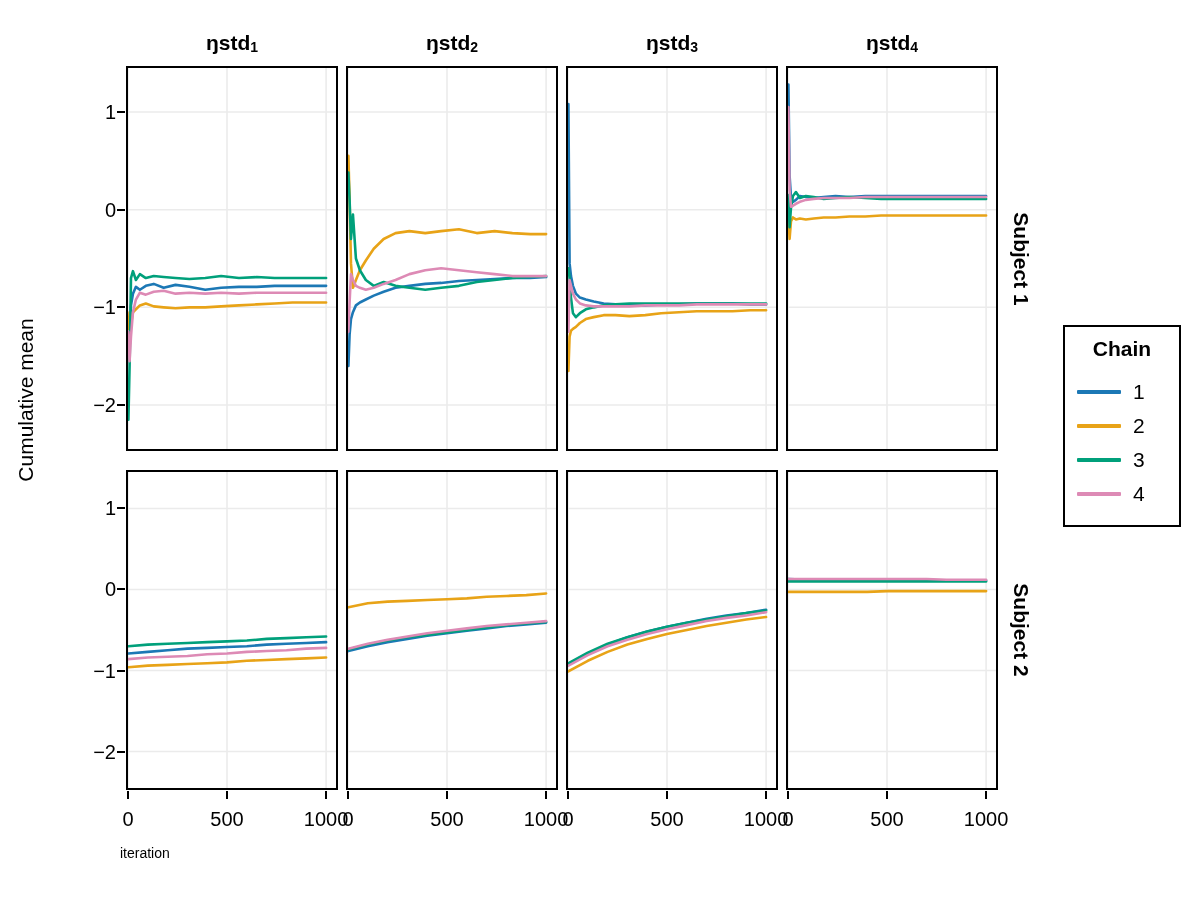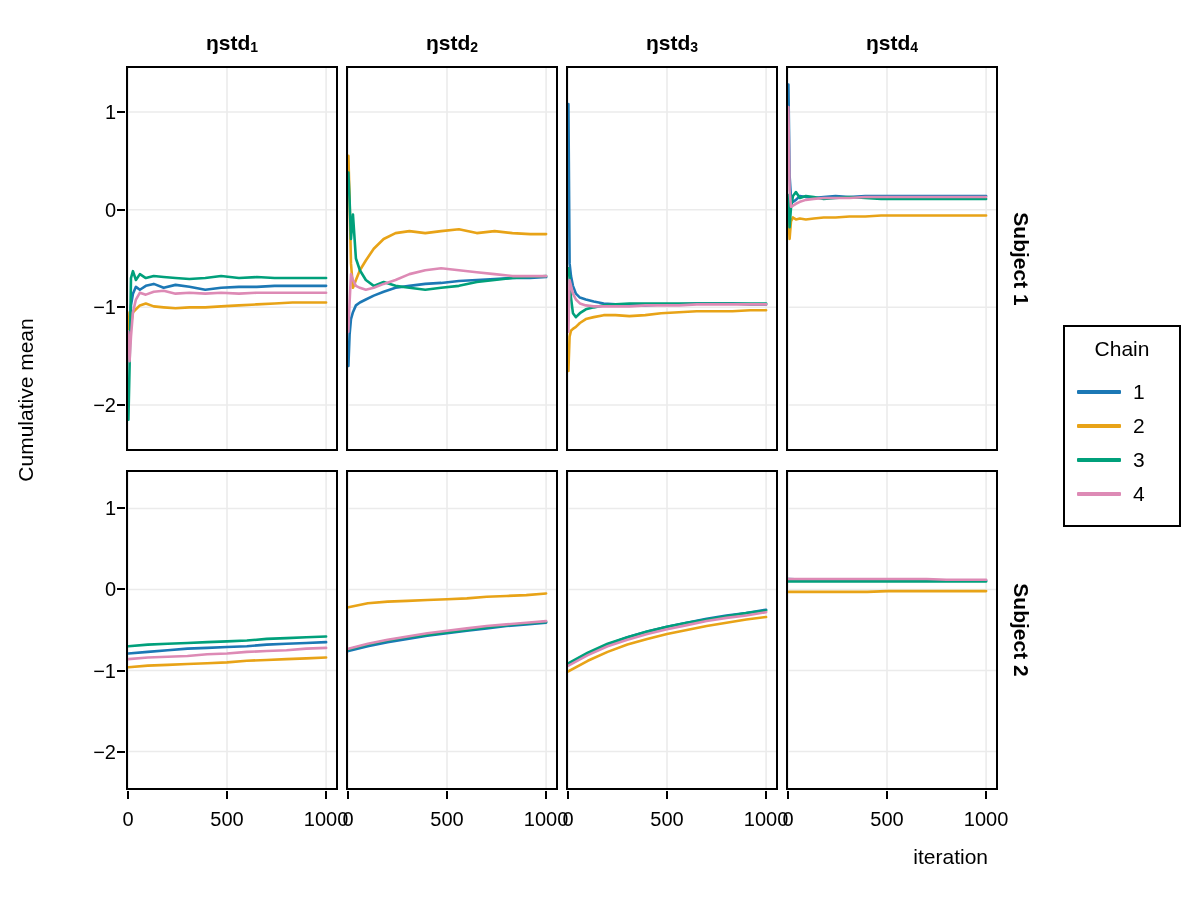--- a/index.html
+++ b/index.html
@@ -35,25 +35,25 @@
   .y-axis-title span {
     transform: rotate(-90deg);
     white-space: nowrap;
     font-size: 21px;
     color: #000;
   }
 
   
   .x-axis-title {
     position: absolute;
-    left: 108px;
+    left: 120px;
     top: 845px;
     width: 880px;
-    text-align: right;
-    font-size: 21px;
+    text-align: left;
+    font-size: 14px;
   }
 
   
   .panel {
     position: absolute;
     background: #ffffff;
     border: 2px solid #000000;
     box-sizing: border-box;
     overflow: hidden;
   }
@@ -130,21 +130,21 @@
     left: 1063px;
     top: 325px;
     width: 118px;
     border: 2px solid #000;
     box-sizing: border-box;
     background: #fff;
     padding: 10px 0 14px 0;
   }
   .legend-title {
     font-size: 21px;
-    font-weight: normal;
+    font-weight: bold;
     text-align: center;
     margin-bottom: 14px;
   }
   .legend-item {
     display: flex;
     align-items: center;
     height: 34px;
     padding-left: 12px;
   }
   .legend-swatch {

